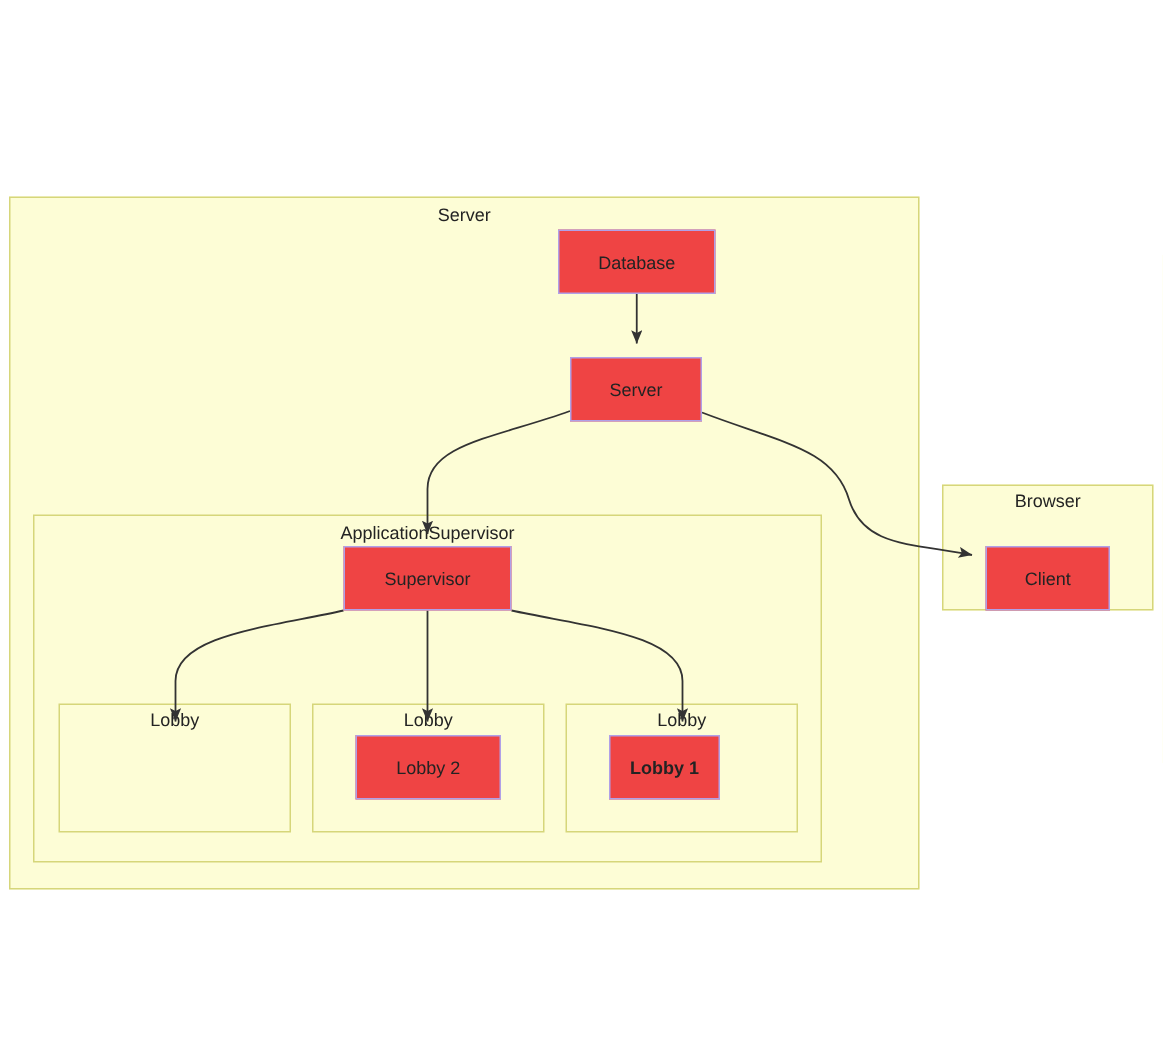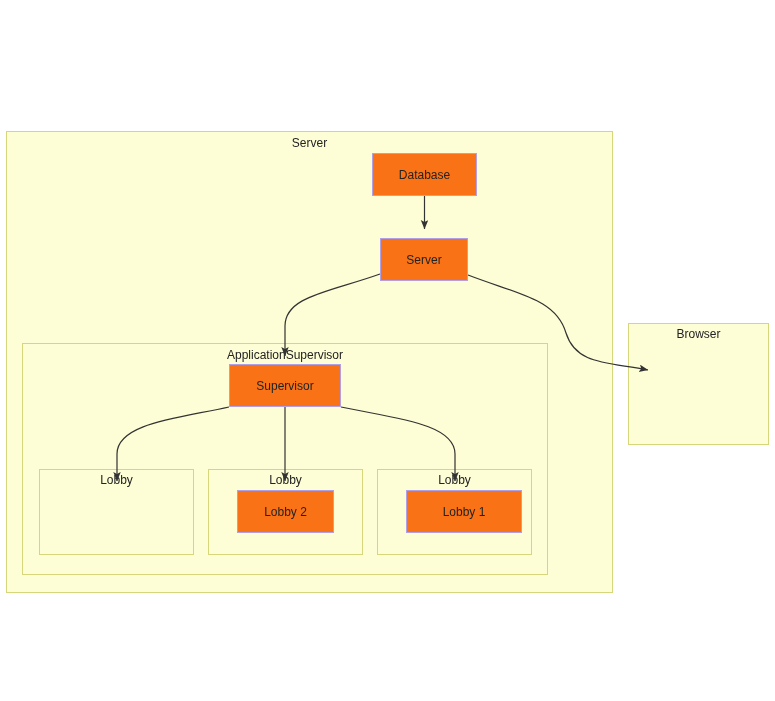--- a/index.html
+++ b/index.html
@@ -38,21 +38,21 @@
     font-size: 12px;
     color: #232323;
     line-height: 14px;
     white-space: nowrap;
     pointer-events: none;
   }
 
   
   .node-box {
     position: absolute;
-    background: #f97316;
+    background: #ef4444;
     border: 1px solid #b0a0e8;
     box-sizing: border-box;
     display: flex;
     align-items: center;
     justify-content: center;
     font-size: 12px;
     color: #232323;
     white-space: nowrap;
   }
 
@@ -90,21 +90,21 @@
   </div>
 
   <div class="group-box" style="left:208px; top:456px; width:155px; height:86px;">
     <div class="group-label" style="top:3px;">Lobby</div>
   </div>
 
   <div class="group-box" style="left:377px; top:456px; width:155px; height:86px;">
     <div class="group-label" style="top:3px;">Lobby</div>
   </div>
 
-  <div class="group-box" style="left:628px; top:310px; width:141px; height:122px;">
+  <div class="group-box" style="left:628px; top:310px; width:141px; height:84px;">
     <div class="group-label" style="top:3px;">Browser</div>
   </div>
 
   <svg id="edge-layer" viewBox="0 0 775 701" xmlns="http://www.w3.org/2000/svg">
     <defs>
       <marker id="arrowhead" markerWidth="9" markerHeight="9" refX="7.4" refY="3.1" orient="auto" markerUnits="strokeWidth">
         <path d="M 0 0 L 7.6 3.1 L 0 6.2 L 1.6 3.1 Z" fill="#333333"></path>
       </marker>
     </defs>
 
@@ -123,16 +123,17 @@
 
   <div class="node-box" style="left:372px; top:140px; width:105px; height:43px;">Database</div>
 
   <div class="node-box" style="left:380px; top:225px; width:88px; height:43px;">Server</div>
 
   <div class="node-box" style="left:229px; top:351px; width:112px; height:43px;">Supervisor</div>
 
 
   <div class="node-box" style="left:237px; top:477px; width:97px; height:43px;">Lobby 2</div>
 
-  <div class="node-box" style="left:406px; top:477px; width:116px; height:43px;">Lobby 1</div>
+  <div class="node-box" style="left:406px; top:477px; width:74px; height:43px;font-weight:bold;">Lobby 1</div>
 
+  <div class="node-box" style="left:657px; top:351px; width:83px; height:43px;">Client</div>
 
 </div>
 
 </body></html>

